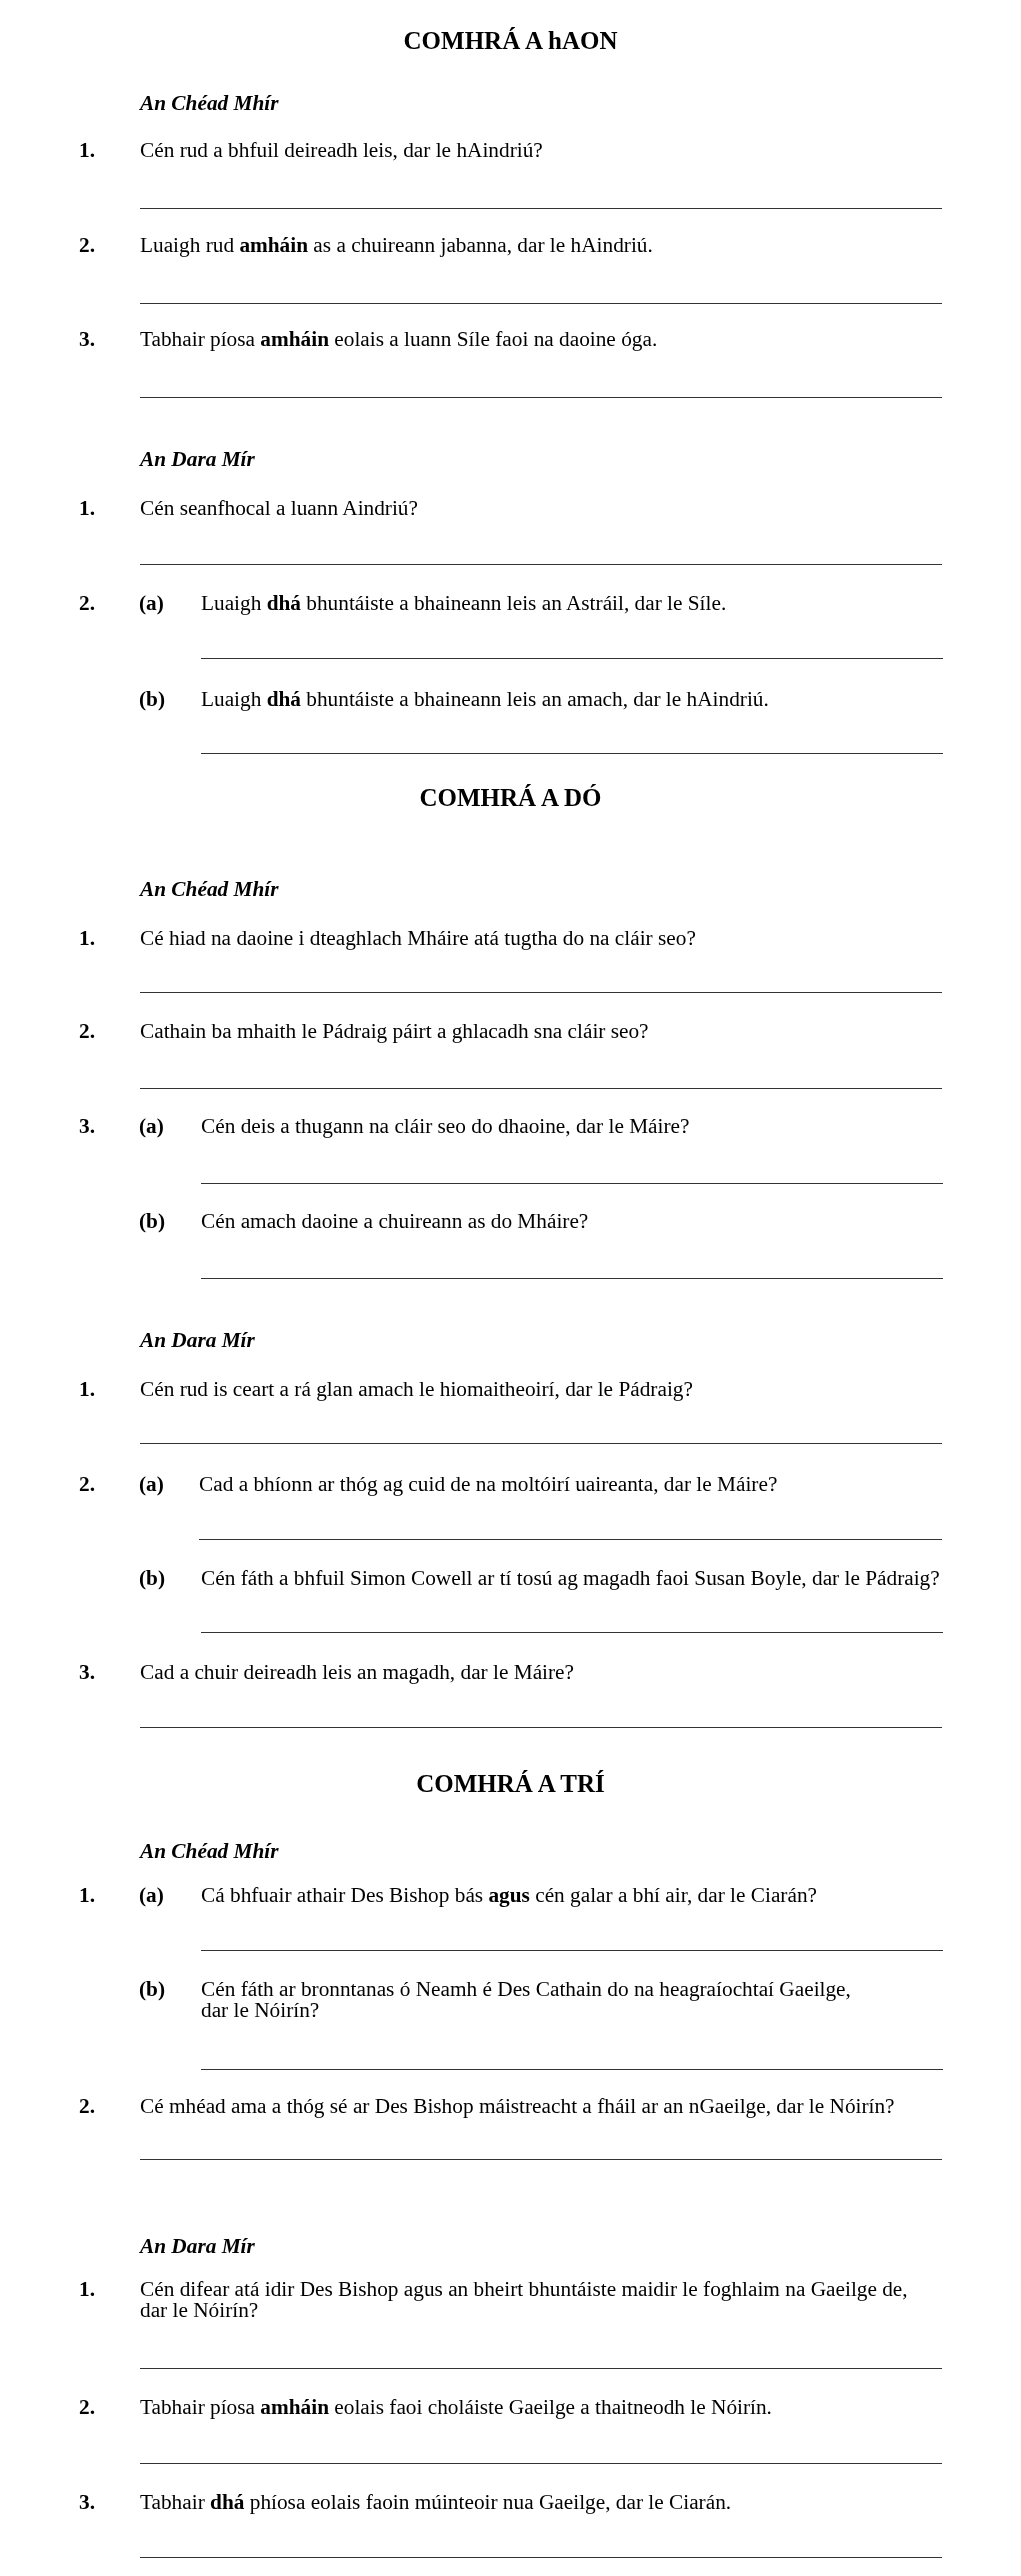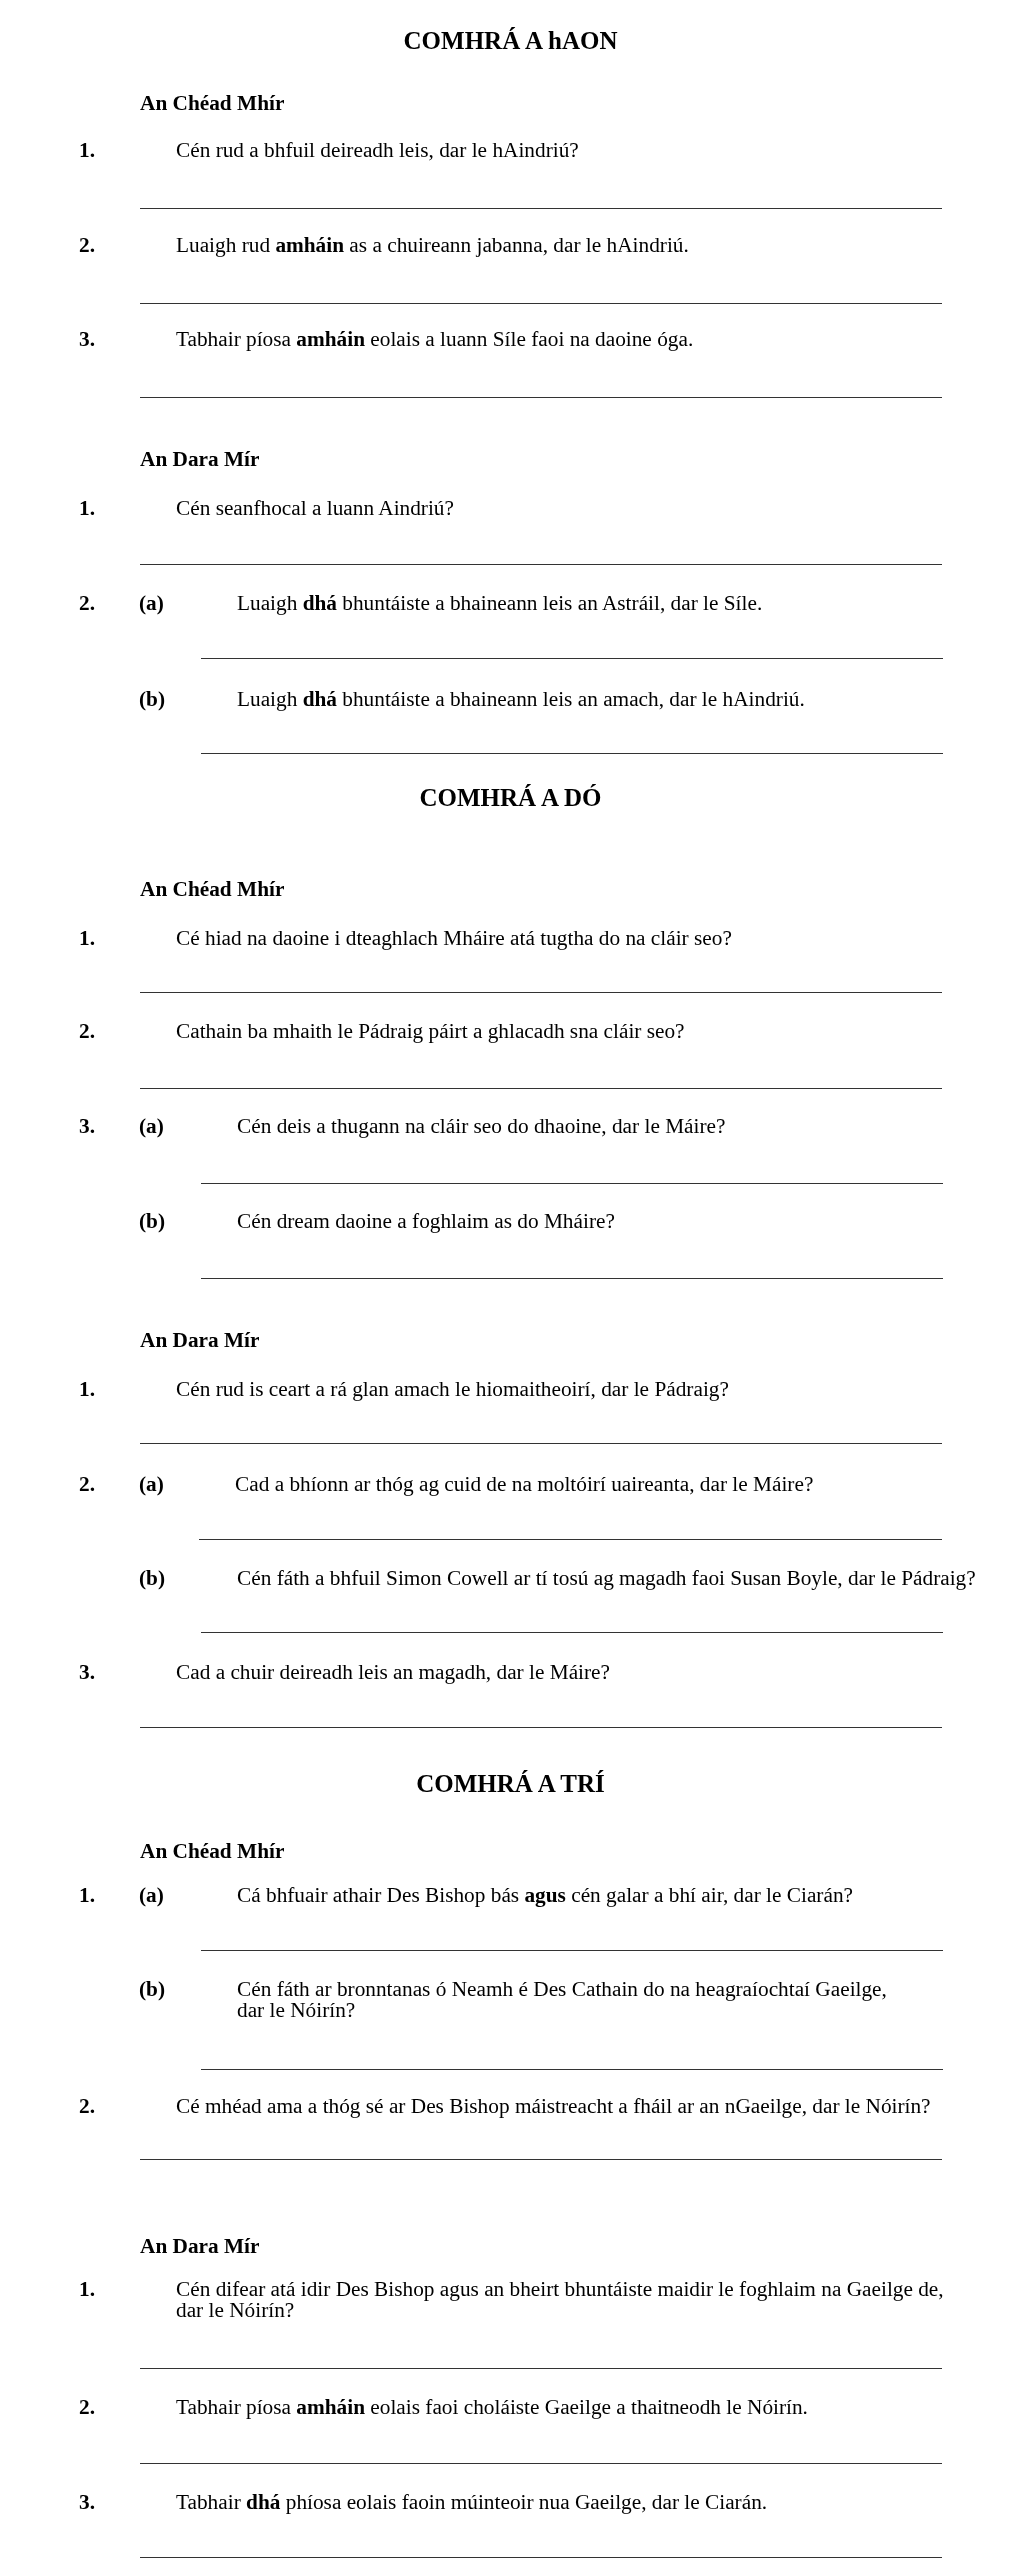--- a/index.html
+++ b/index.html
@@ -1,23 +1,23 @@
 <!DOCTYPE html>
 <html style="font-size:9px"><head>
 <meta charset="utf-8">
 <style>
   html, body { margin: 0; padding: 0; background: #ffffff; }
   body { width: 1021px; height: 2576px; position: relative; overflow: hidden;
          font-family: "Liberation Serif", "DejaVu Serif", serif; color: #000; }
   .abs { position: absolute; white-space: nowrap; }
   .title { left: 0; width: 1021px; text-align: center; font-weight: bold; font-size: 25px; line-height: 25px; }
-  .sub { left: 140px; font-weight: bold; font-size: 21.3px; line-height: 21.3px; }
+  .sub { left: 140px; font-weight: bold; font-style: italic; font-size: 21.3px; line-height: 21.3px; }
   .num { left: 79px; font-weight: bold; font-size: 21.3px; line-height: 21.3px; }
   .lbl { left: 139px; font-weight: bold; font-size: 21.3px; line-height: 21.3px; }
-  .txt { font-size: 21.3px; line-height: 21.3px; margin-left: 36px; }
+  .txt { font-size: 21.3px; line-height: 21.3px; }
   .txt.main { left: 140px; }
   .txt.subq { left: 201px; text-align: right; }
   .txt.subq2 { left: 199px; }
   .line { position: absolute; height: 1.1px; background: #333333; }
   .line.main { left: 140px; width: 802px; }
   .line.subq { left: 201px; width: 742px; }
   .line.subq2 { left: 199px; width: 743px; }
   b { font-weight: bold; }
 </style>
 </head>
@@ -65,21 +65,21 @@
 <div class="abs num" style="top:1021px">2.</div>
 <div class="abs txt main" style="top:1021px"><span>Cathain ba mhaith le Pádraig páirt a ghlacadh sna cláir seo?</span></div>
 <div class="line main" style="top:1088px"></div>
 
 <div class="abs num" style="top:1116px">3.</div>
 <div class="abs lbl" style="top:1116px">(a)</div>
 <div class="abs txt subq" style="top:1116px"><span>Cén deis a thugann na cláir seo do dhaoine, dar le Máire?</span></div>
 <div class="line subq" style="top:1183px"></div>
 
 <div class="abs lbl" style="top:1211px">(b)</div>
-<div class="abs txt subq" style="top:1211px"><span>Cén dream daoine a foghlaim as do Mháire?</span></div>
+<div class="abs txt subq" style="top:1211px"><span>Cén amach daoine a chuireann as do Mháire?</span></div>
 <div class="line subq" style="top:1278px"></div>
 
 <div class="abs sub" style="top:1330px">An Dara Mír</div>
 
 <div class="abs num" style="top:1379px">1.</div>
 <div class="abs txt main" style="top:1379px"><span>Cén rud is ceart a rá glan amach le hiomaitheoirí, dar le Pádraig?</span></div>
 <div class="line main" style="top:1443px"></div>
 
 <div class="abs num" style="top:1474px">2.</div>
 <div class="abs lbl" style="top:1474px">(a)</div>

